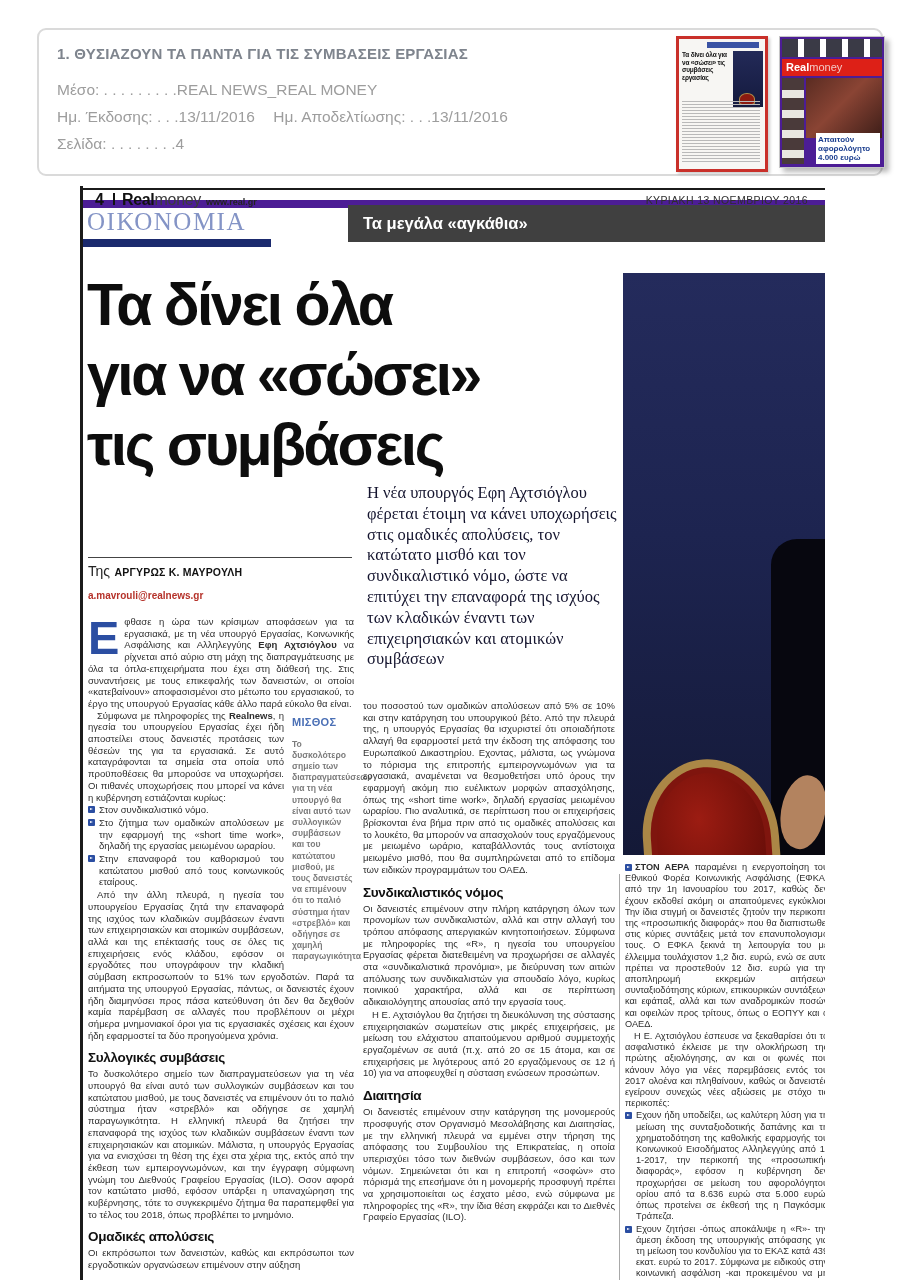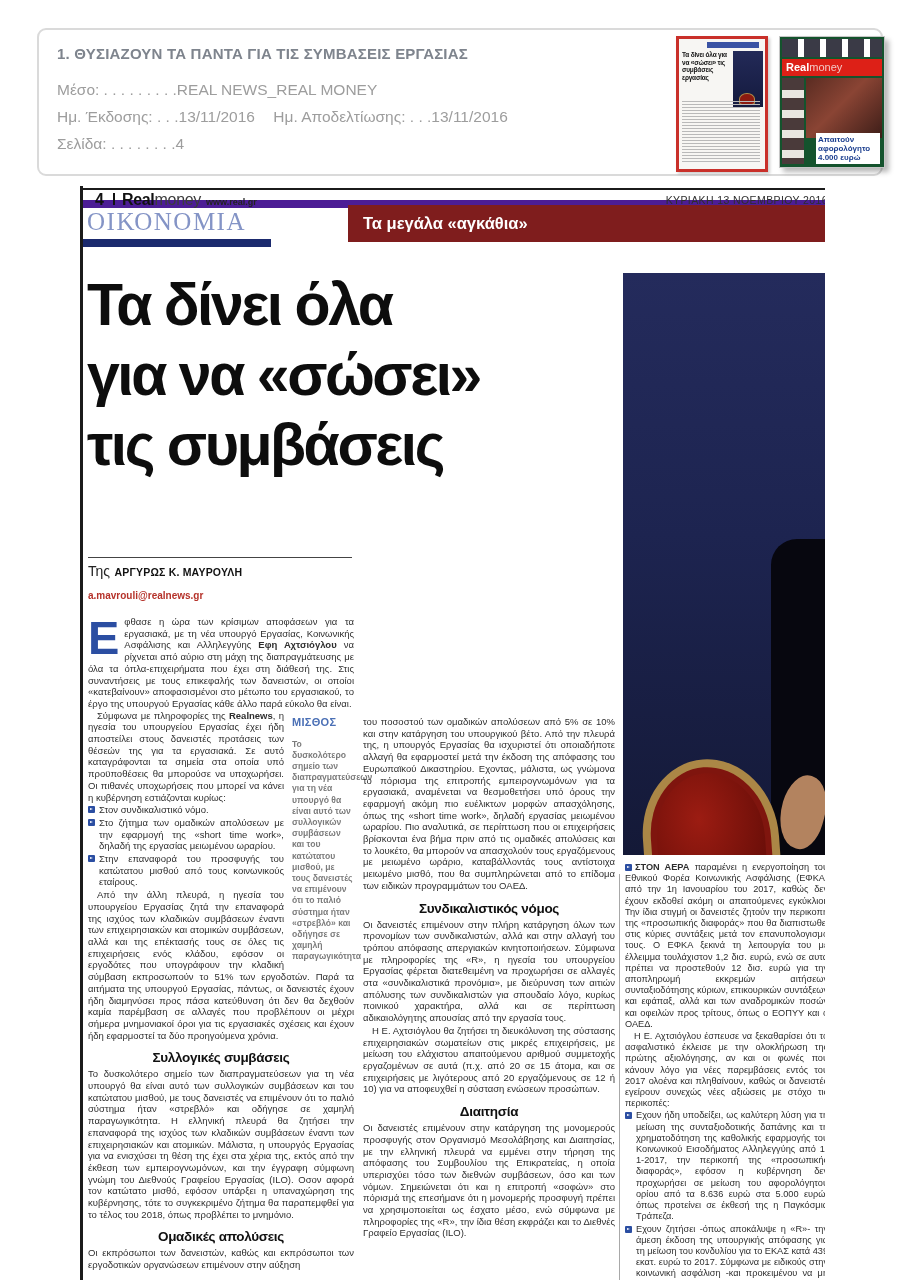--- a/index.html
+++ b/index.html
@@ -20,21 +20,21 @@
           border:3px solid #c9302a;box-shadow:2px 2px 3px rgba(0,0,0,.2);overflow:hidden;}
   .thumb1 .t-kick{position:absolute;left:28px;top:3px;width:52px;height:6px;background:#3a53a4;}
   .thumb1 .t-head{position:absolute;left:3px;top:12px;width:46px;font-size:6.5px;line-height:7.5px;
                   font-weight:bold;color:#111;letter-spacing:-.2px;}
   .thumb1 .t-photo{position:absolute;right:2px;top:12px;width:30px;height:56px;
                    background:linear-gradient(180deg,#232a58,#141a3e);}
   .thumb1 .t-chair{position:absolute;left:6px;bottom:2px;width:14px;height:10px;background:#8c1a10;
                    border:1px solid #b08d4a;border-radius:50% 50% 20% 20%;}
   .thumb1 .t-lines{position:absolute;left:3px;top:62px;width:78px;height:62px;
                    background:repeating-linear-gradient(180deg,#b9b9b9 0 1px,transparent 1px 3px);}
-  .thumb2{position:absolute;left:779px;top:36px;width:104px;height:130px;background:#14532d;
+  .thumb2{position:absolute;left:779px;top:36px;width:104px;height:130px;background:#4c1d95;
           border:1px solid #c6c6c6;box-shadow:4px 4px 5px rgba(0,0,0,.28);overflow:hidden;}
   .thumb2 .t-top{position:absolute;left:2px;top:2px;width:100px;height:18px;
                  background:repeating-linear-gradient(90deg,#3a3a46 0 16px,#fff 16px 22px);}
   .thumb2 .t-mast{position:absolute;left:2px;top:22px;width:100px;height:17px;background:#dd2017;
                   color:#fff;font-weight:bold;font-size:11px;line-height:17px;padding-left:4px;box-sizing:border-box;}
   .thumb2 .t-mast .mny{color:#f3c9c6;font-weight:normal;}
   .thumb2 .t-photo{position:absolute;left:26px;top:41px;width:76px;height:60px;
                    background:linear-gradient(135deg,#5a2c22,#8a4434 45%,#3c1d18);}
   .thumb2 .t-side{position:absolute;left:2px;top:41px;width:22px;height:86px;
                   background:repeating-linear-gradient(180deg,#4a3a3a 0 12px,#e9e6e0 12px 20px);}
@@ -45,25 +45,25 @@
   .paper{position:absolute;left:80px;top:186px;width:745px;height:1094px;
          border-left:3px solid #1b1b1b;box-sizing:border-box;overflow:hidden;}
   .mast-row{position:absolute;left:0;top:2px;width:745px;height:20px;
             border-top:2px solid #1b1b1b;border-bottom:8px solid #4c1d95;box-sizing:border-box;}
   .mast-left{position:absolute;left:12px;top:1px;font-size:15px;color:#111;white-space:nowrap;}
   .mast-left .pn{font-weight:bold;font-size:16px;}
   .mast-left .bar{display:inline-block;width:2px;height:12px;background:#111;margin:0 7px 0 9px;}
   .mast-left .real{font-weight:bold;font-size:16px;letter-spacing:-.3px;}
   .mast-left .money{font-weight:normal;font-size:16px;color:#3c3c3c;letter-spacing:-.3px;}
   .mast-left .url{font-weight:bold;font-size:9px;margin-left:5px;color:#222;}
-  .mast-date{position:absolute;right:0;top:4px;font-size:10.5px;color:#2e2e2e;letter-spacing:.4px;}
+  .mast-date{position:absolute;right:20px;top:4px;font-size:10.5px;color:#2e2e2e;letter-spacing:.4px;}
   .section-title{position:absolute;left:4px;top:22px;font-family:"Liberation Serif",serif;
                  font-size:25px;color:#8494c6;letter-spacing:1.5px;text-align:right;}
   .section-bar{position:absolute;left:0;top:53px;width:188px;height:8px;background:#1b2a6e;}
-  .kicker{position:absolute;left:265px;top:19px;width:480px;height:37px;background:#7f1d1d;
+  .kicker{position:absolute;left:265px;top:19px;width:480px;height:37px;background:#404040;
           color:#fff;font-weight:bold;font-size:16.5px;line-height:37px;padding-left:15px;box-sizing:border-box;}
 
   .headline{position:absolute;left:4px;top:84px;width:460px;font-weight:bold;color:#0d0d0d;
             font-size:59px;line-height:70px;letter-spacing:-2.5px;white-space:nowrap;}
   .lede{position:absolute;left:284px;top:297px;width:254px;font-family:"Liberation Serif",serif;
         font-size:16.5px;line-height:20.8px;color:#14142e;}
 
   
   .photo{position:absolute;left:540px;top:87px;width:205px;height:582px;overflow:hidden;
          background:linear-gradient(180deg,#242b5c 0%,#1d2450 45%,#141937 100%);}
@@ -78,29 +78,29 @@
 
   
   .byline{position:absolute;left:5px;top:371px;width:264px;border-top:1px solid #444;padding-top:4px;}
   .byline .pre{font-size:14px;color:#222;}
   .byline .name{font-size:10.5px;font-weight:bold;color:#111;letter-spacing:.2px;}
   .byline .mail{font-size:10px;font-weight:bold;color:#b5322a;margin-top:10px;}
 
   
   .col{position:absolute;}
   .col1{left:5px;top:430px;width:266px;}
-  .col2{left:280px;top:514px;width:252px;margin-top:16px;}
+  .col2{left:280px;top:514px;width:252px;}
   .col3{left:542px;top:676px;width:203px;}
   .divider{position:absolute;left:536px;top:688px;width:1px;height:552px;background:#a8a8a8;}
 
   .b{font-size:9.5px;line-height:11.7px;text-align:justify;color:#2e2e2e;}
   .col3 .b{font-size:9.2px;line-height:11.2px;}
   .b + .b{margin-top:1px;}
   .indent{text-indent:9px;}
-  .sub{font-size:13.5px;font-weight:bold;color:#101010;margin:9px 0 3px;letter-spacing:-.3px;text-align:center;}
+  .sub{font-size:13.5px;font-weight:bold;color:#101010;margin:9px 0 3px;letter-spacing:-.3px;}
   .dropcap{float:left;font-size:47px;line-height:39px;font-weight:bold;color:#2b4ea2;padding:2px 5px 0 0;}
   .bold{font-weight:bold;}
   .bullet-row{position:relative;padding-left:11px;}
   .bq{position:absolute;left:0;top:2px;width:7px;height:7px;background:#2b4ea2;border-radius:1px;}
   .bq::after{content:"";position:absolute;left:2px;top:2px;border-left:3px solid #fff;
              border-top:1.5px solid transparent;border-bottom:1.5px solid transparent;}
   .bq.inline{position:relative;display:inline-block;top:0;margin-right:3px;vertical-align:-1px;}
 
   
   .misthos{float:right;width:62px;margin:6px 0 6px 8px;}
@@ -159,20 +159,21 @@
     <div class="section-title">ΟΙΚΟΝΟΜΙΑ</div>
     <div class="section-bar"></div>
     <div class="kicker">Τα μεγάλα «αγκάθια»</div>
 
     <div class="headline">
       <div>Τα δίνει όλα</div>
       <div>για να «σώσει»</div>
       <div>τις συμβάσεις</div>
     </div>
 
+    <div class="lede">Η νέα υπουργός Εφη Αχτσιόγλου φέρεται έτοιμη να κάνει υποχωρήσεις στις ομαδικές απολύσεις, τον κατώτατο μισθό και τον συνδικαλιστικό νόμο, ώστε να επιτύχει την επαναφορά της ισχύος των κλαδικών έναντι των επιχειρησιακών και ατομικών συμβάσεων</div>
 
     <div class="photo">
       <div class="p-fig"></div>
       <div class="p-hand"></div>
       <div class="p-chair">
           <div class="p-chair-in"></div>
         </div>
     </div>
 
     <div class="byline">
@@ -191,21 +192,21 @@
       <div class="misthos">
         <div class="mt">ΜΙΣΘΟΣ</div>
         <div class="mb">Το δυσκολότερο σημείο των διαπραγματεύσεων για τη νέα υπουργό θα είναι αυτό των συλλογικών συμβάσεων και του κατώτατου μισθού, με τους δανειστές να επιμένουν ότι το παλιό σύστημα ήταν «στρεβλό» και οδήγησε σε χαμηλή παραγωγικότητα</div>
       </div>
 
       <div class="b indent">
         <span>Σύμφωνα με πληροφορίες της </span><span class="bold">Realnews</span><span>, η ηγεσία του υπουργείου Εργασίας έχει ήδη αποστείλει στους δανειστές προτάσεις των θέσεών της για τα εργασιακά. Σε αυτό καταγράφονται τα σημεία στα οποία υπό προϋποθέσεις θα μπορούσε να υποχωρήσει. Οι πιθανές υποχωρήσεις που μπορεί να κάνει η κυβέρνηση εστιάζονται κυρίως:</span>
       </div>
       <div class="b bullet-row"><span class="bq"></span><span>Στον συνδικαλιστικό νόμο.</span></div>
       <div class="b bullet-row"><span class="bq"></span><span>Στο ζήτημα των ομαδικών απολύσεων με την εφαρμογή της «short time work», δηλαδή της εργασίας μειωμένου ωραρίου.</span></div>
-      <div class="b bullet-row"><span class="bq"></span><span>Στην επαναφορά του προσφυγής του κατώτατου μισθού από τους κοινωνικούς εταίρους.</span></div>
+      <div class="b bullet-row"><span class="bq"></span><span>Στην επαναφορά του καθορισμού του κατώτατου μισθού από τους κοινωνικούς εταίρους.</span></div>
       <div class="b indent">Από την άλλη πλευρά, η ηγεσία του υπουργείου Εργασίας ζητά την επαναφορά της ισχύος των κλαδικών συμβάσεων έναντι των επιχειρησιακών και ατομικών συμβάσεων, αλλά και της επέκτασής τους σε όλες τις επιχειρήσεις ενός κλάδου, εφόσον οι εργοδότες που υπογράφουν την κλαδική σύμβαση εκπροσωπούν το 51% των εργοδοτών. Παρά τα αιτήματα της υπουργού Εργασίας, πάντως, οι δανειστές έχουν ήδη διαμηνύσει προς πάσα κατεύθυνση ότι δεν θα δεχθούν καμία παρέμβαση σε αλλαγές που προβλέπουν οι μέχρι σήμερα μνημονιακοί όροι για τις εργασιακές σχέσεις και έχουν ήδη εφαρμοστεί τα δύο προηγούμενα χρόνια.</div>
       <div class="sub">Συλλογικές συμβάσεις</div>
       <div class="b">Το δυσκολότερο σημείο των διαπραγματεύσεων για τη νέα υπουργό θα είναι αυτό των συλλογικών συμβάσεων και του κατώτατου μισθού, με τους δανειστές να επιμένουν ότι το παλιό σύστημα ήταν «στρεβλό» και οδήγησε σε χαμηλή παραγωγικότητα. Η ελληνική πλευρά θα ζητήσει την επαναφορά της ισχύος των κλαδικών συμβάσεων έναντι των επιχειρησιακών και ατομικών. Μάλιστα, η υπουργός Εργασίας για να ενισχύσει τη θέση της έχει στα χέρια της, εκτός από την έκθεση των εμπειρογνωμόνων, και την έγγραφη σύμφωνη γνώμη του Διεθνούς Γραφείου Εργασίας (ILO). Οσον αφορά τον κατώτατο μισθό, εφόσον υπάρξει η υπαναχώρηση της κυβέρνησης, τότε το συγκεκριμένο ζήτημα θα παραπεμφθεί για το τέλος του 2018, όπως προβλέπει το μνημόνιο.</div>
       <div class="sub">Ομαδικές απολύσεις</div>
       <div class="b">Οι εκπρόσωποι των δανειστών, καθώς και εκπρόσωποι των εργοδοτικών οργανώσεων επιμένουν στην αύξηση</div>
     </div>
 
     <div class="col col2">
       <div class="b">του ποσοστού των ομαδικών απολύσεων από 5% σε 10% και στην κατάργηση του υπουργικού βέτο. Από την πλευρά της, η υπουργός Εργασίας θα ισχυριστεί ότι οποιαδήποτε αλλαγή θα εφαρμοστεί μετά την έκδοση της απόφασης του Ευρωπαϊκού Δικαστηρίου. Εχοντας, μάλιστα, ως γνώμονα το πόρισμα της επιτροπής εμπειρογνωμόνων για τα εργασιακά, αναμένεται να θεσμοθετήσει υπό όρους την εφαρμογή ακόμη πιο ευέλικτων μορφών απασχόλησης, όπως της «short time work», δηλαδή εργασίας μειωμένου ωραρίου. Πιο αναλυτικά, σε περίπτωση που οι επιχειρήσεις βρίσκονται ένα βήμα πριν από τις ομαδικές απολύσεις και το λουκέτο, θα μπορούν να απασχολούν τους εργαζόμενους με μειωμένο ωράριο, καταβάλλοντάς τους αντίστοιχα μειωμένο μισθό, που θα συμπληρώνεται από το επίδομα των ειδικών προγραμμάτων του ΟΑΕΔ.</div>
       <div class="sub">Συνδικαλιστικός νόμος</div>

